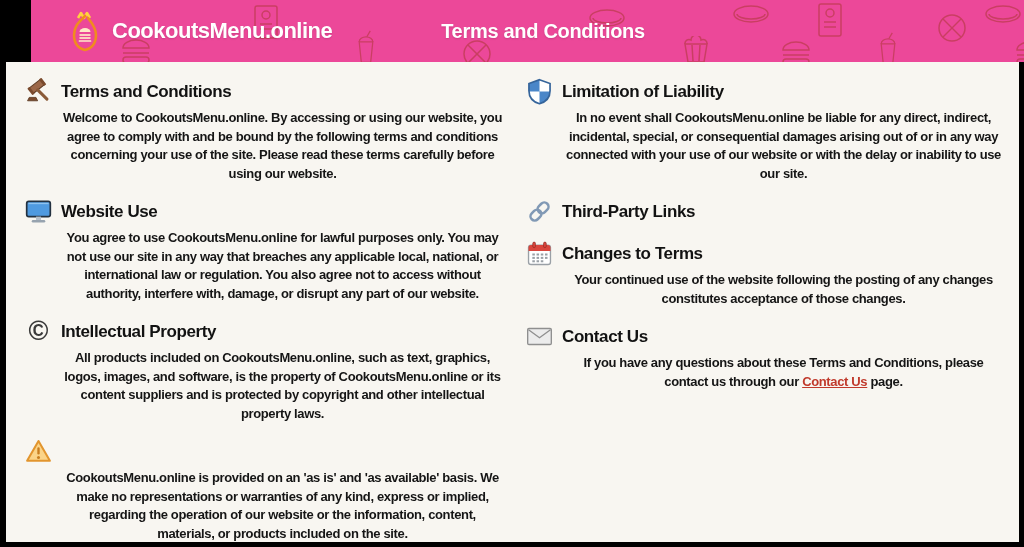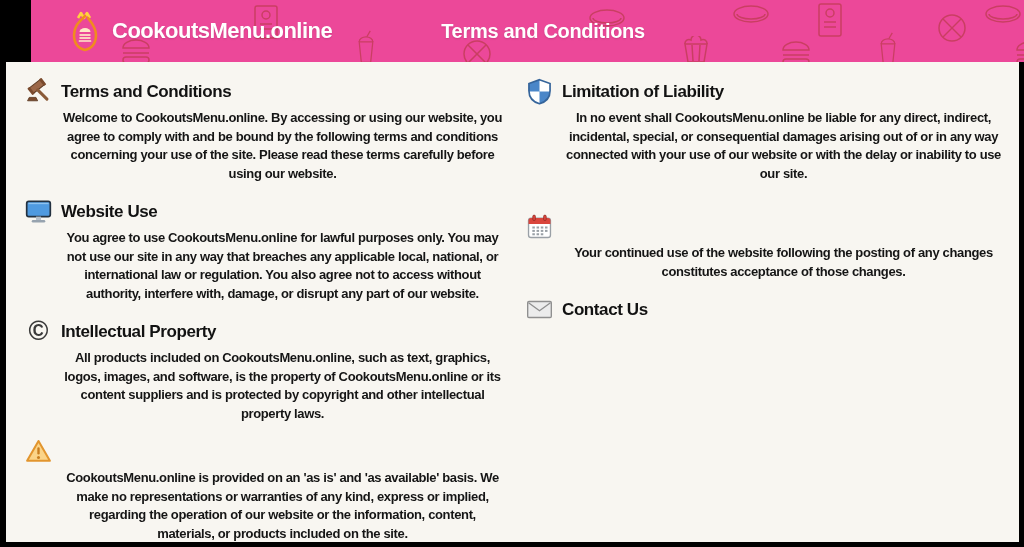--- a/index.html
+++ b/index.html
@@ -253,20 +253,31 @@
                 </g>
                 <path d="M16 2 L28.5 6.5 V15 C28.5 23.5 22.8 28.5 16 30.5 C9.2 28.5 3.5 23.5 3.5 15 V6.5 Z" fill="none" stroke="#35649a" stroke-width="2"></path>
               </svg>
             </span>
             <h2>Limitation of Liability</h2>
           </div>
           <p>In no event shall CookoutsMenu.online be liable for any direct, indirect, incidental, special, or consequential damages arising out of or in any way connected with your use of our website or with the delay or inability to use our site.</p>
         </div>
 
         <div class="section">
+          <div class="sec-head">
+            <span class="icon-box">
+              <svg width="27" height="27" viewBox="0 0 32 32">
+                <g fill="none" stroke="#8199b5" stroke-width="3" transform="rotate(-45 16 16)">
+                  <rect x="3" y="11" width="14" height="10" rx="5"></rect>
+                  <rect x="15" y="11" width="14" height="10" rx="5"></rect>
+                </g>
+              </svg>
+            </span>
+            <h2>Third-Party Links</h2>
+          </div>
         </div>
 
         <div class="section">
           <div class="sec-head">
             <span class="icon-box">
               <svg width="27" height="27" viewBox="0 0 32 32">
                 <rect x="3" y="6" width="26" height="23" rx="3" fill="#ffffff" stroke="#9aa0a6" stroke-width="1.6"></rect>
                 <path d="M3 13 V9 a3 3 0 0 1 3-3 h20 a3 3 0 0 1 3 3 v4 Z" fill="#d9453c"></path>
                 <rect x="8" y="2.5" width="3.2" height="6.5" rx="1.6" fill="#d9453c" stroke="#8c2a23" stroke-width="0.8"></rect>
                 <rect x="20.8" y="2.5" width="3.2" height="6.5" rx="1.6" fill="#d9453c" stroke="#8c2a23" stroke-width="0.8"></rect>
@@ -278,32 +289,34 @@
                   <rect x="7.5" y="20" width="3" height="2.4"></rect>
                     <rect x="12.5" y="20" width="3" height="2.4"></rect>
                     <rect x="17.5" y="20" width="3" height="2.4"></rect>
                     <rect x="22.5" y="20" width="3" height="2.4"></rect>
                   <rect x="7.5" y="24" width="3" height="2.4"></rect>
                     <rect x="12.5" y="24" width="3" height="2.4"></rect>
                     <rect x="17.5" y="24" width="3" height="2.4"></rect>
                 </g>
               </svg>
             </span>
+            <h2>Changes to Terms</h2>
           </div>
           <p>Your continued use of the website following the posting of any changes constitutes acceptance of those changes.</p>
         </div>
 
         <div class="section">
           <div class="sec-head">
             <span class="icon-box">
               <svg width="27" height="27" viewBox="0 0 32 32">
                 <rect x="2" y="6.5" width="28" height="19" rx="1.5" fill="#ececec" stroke="#8f8f8f" stroke-width="1.6"></rect>
                 <path d="M3 8 L16 17.5 L29 8" fill="none" stroke="#8f8f8f" stroke-width="1.6"></path>
               </svg>
             </span>
             <h2>Contact Us</h2>
           </div>
+          <p><span>If you have any questions about these Terms and Conditions, please contact us through our </span><a class="contact-link">Contact Us</a><span> page.</span></p>
         </div>
 
       </div>
     </div>
   </div>
 </div>
 
 </body></html>

